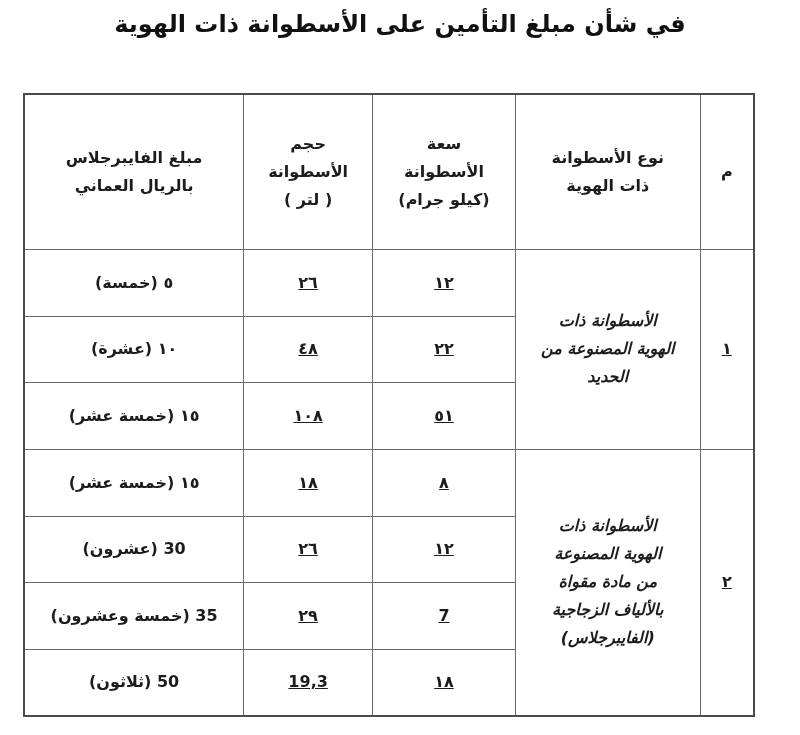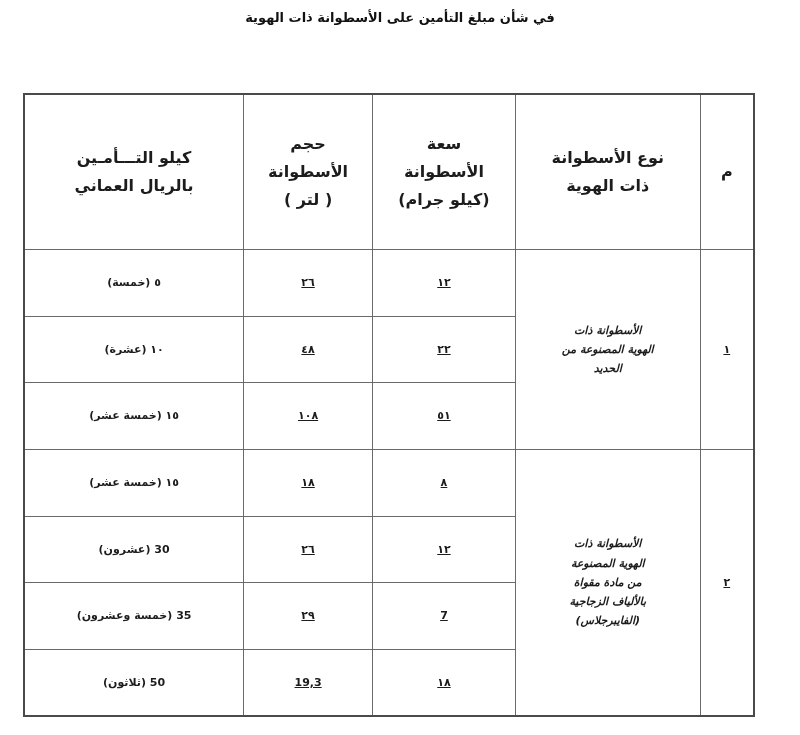--- a/index.html
+++ b/index.html
@@ -3,33 +3,33 @@
 <meta charset="utf-8">
 <style>
   html, body { margin: 0; padding: 0; background: #ffffff; }
   body {
     width: 800px; height: 735px; position: relative; overflow: hidden;
     font-family: "DejaVu Sans", sans-serif; color: #1a1a1a;
   }
   .title {
     position: absolute; top: 10px; left: 0; width: 800px;
     text-align: center; direction: rtl;
-    font-size: 13px; font-weight: bold; color: #111;
+    font-size: 24px; font-weight: bold; color: #111;
   }
   table.ins {
     position: absolute; left: 23px; top: 93px;
     width: 732px; height: 624px;
     border-collapse: collapse; direction: rtl;
     border: 2.5px solid #4a4a4a;
   }
   table.ins td, table.ins th {
     border: 1.5px solid #6a6a6a;
     text-align: center; vertical-align: middle;
     padding: 0 6px;
-    font-size: 11px; font-weight: bold; color: #1c1c1c;
+    font-size: 16px; font-weight: bold; color: #1c1c1c;
     line-height: 1.75;
   }
   table.ins th { font-size: 16px; }
   .c-m    { width: 54px; }
   .c-type { width: 185px; }
   .c-cap  { width: 143px; }
   .c-vol  { width: 129px; }
   .c-amt  { width: 220px; }
   tr.head { height: 154px; }
   tr.r { height: 66px; }
@@ -61,21 +61,21 @@
       <span class="line">سعة</span>
       <span class="line">الأسطوانة</span>
       <span class="line">(كيلو جرام)</span>
     </th>
     <th>
       <span class="line">حجم</span>
       <span class="line">الأسطوانة</span>
       <span class="line">( لتر )</span>
     </th>
     <th>
-      <span class="line">كيلو التـــأمـين</span>
+      <span class="line">مبلغ الفايبرجلاس</span>
       <span class="line">بالريال العماني</span>
     </th>
   </tr>
 
   <tr class="r">
     <td rowspan="3" class="num">١</td>
     <td rowspan="3" class="type-text">
       <span class="line">الأسطوانة ذات</span>
       <span class="line">الهوية المصنوعة من</span>
       <span class="line">الحديد</span>

